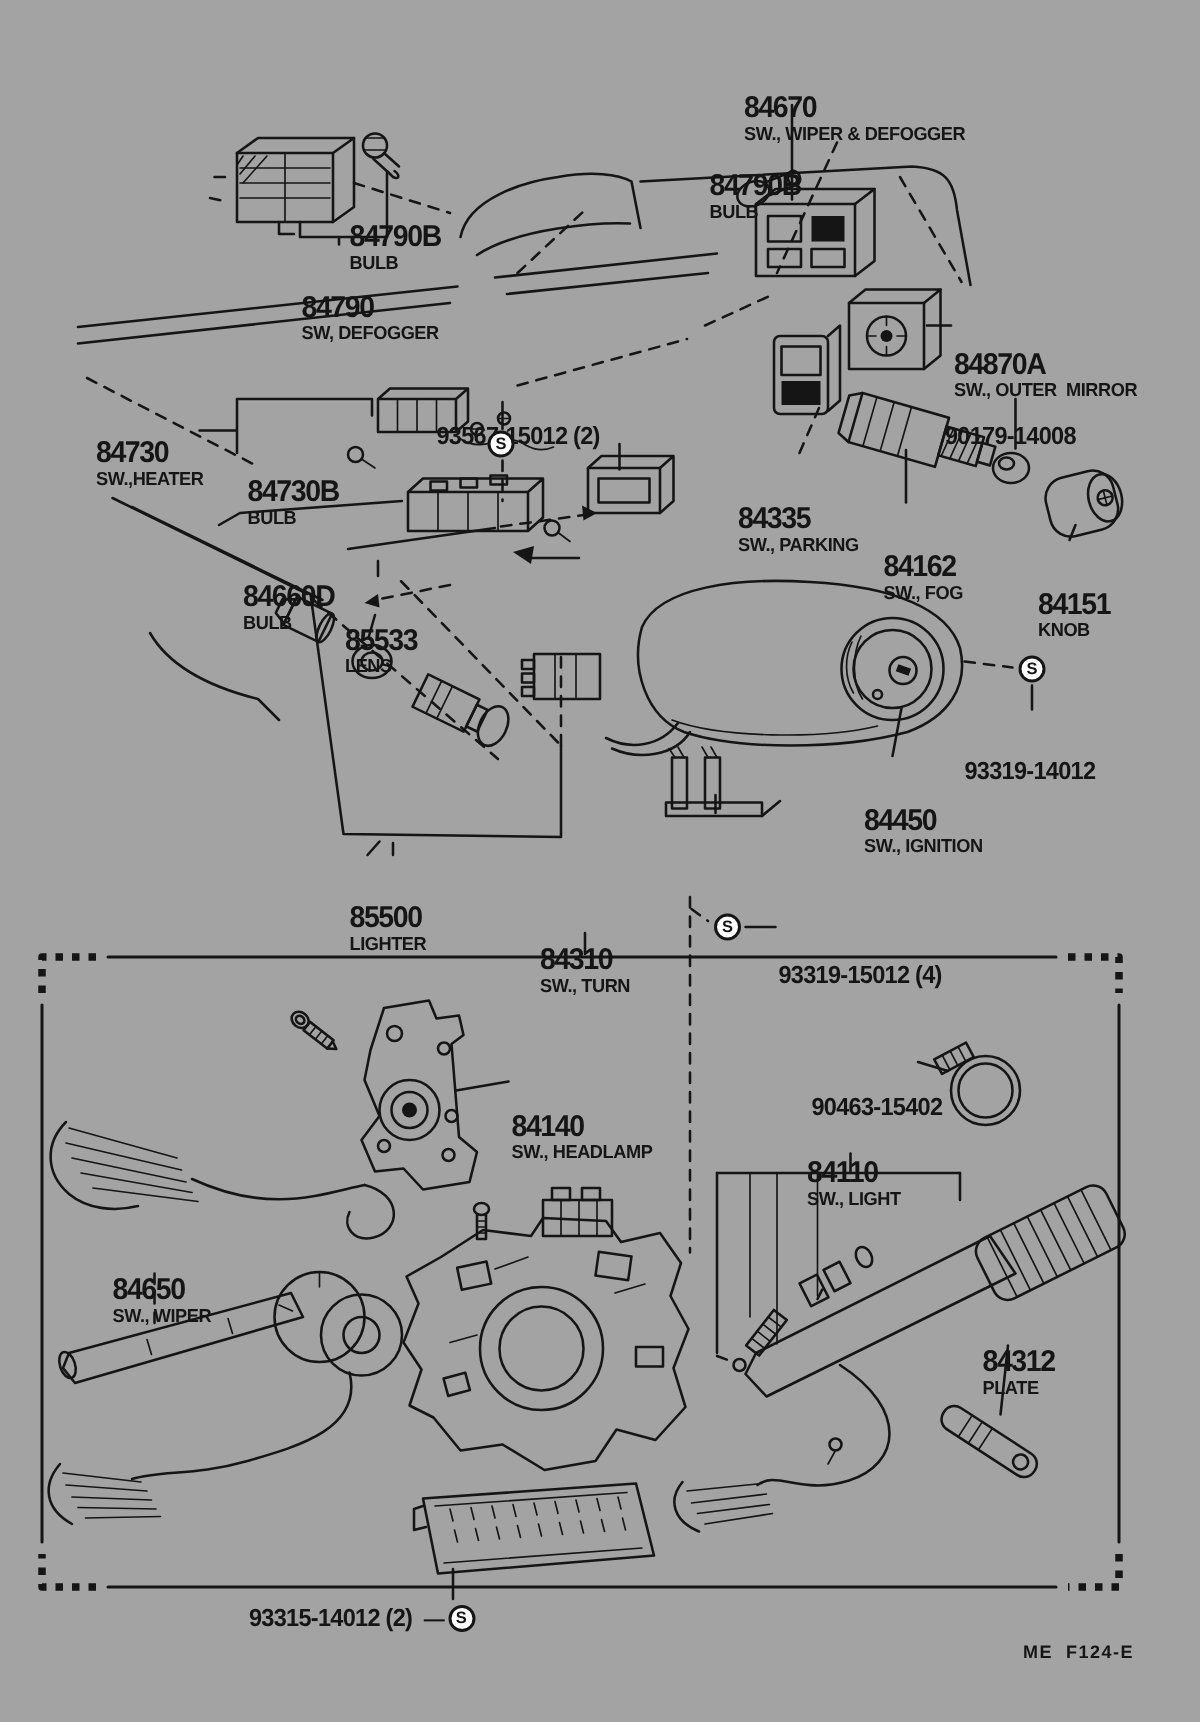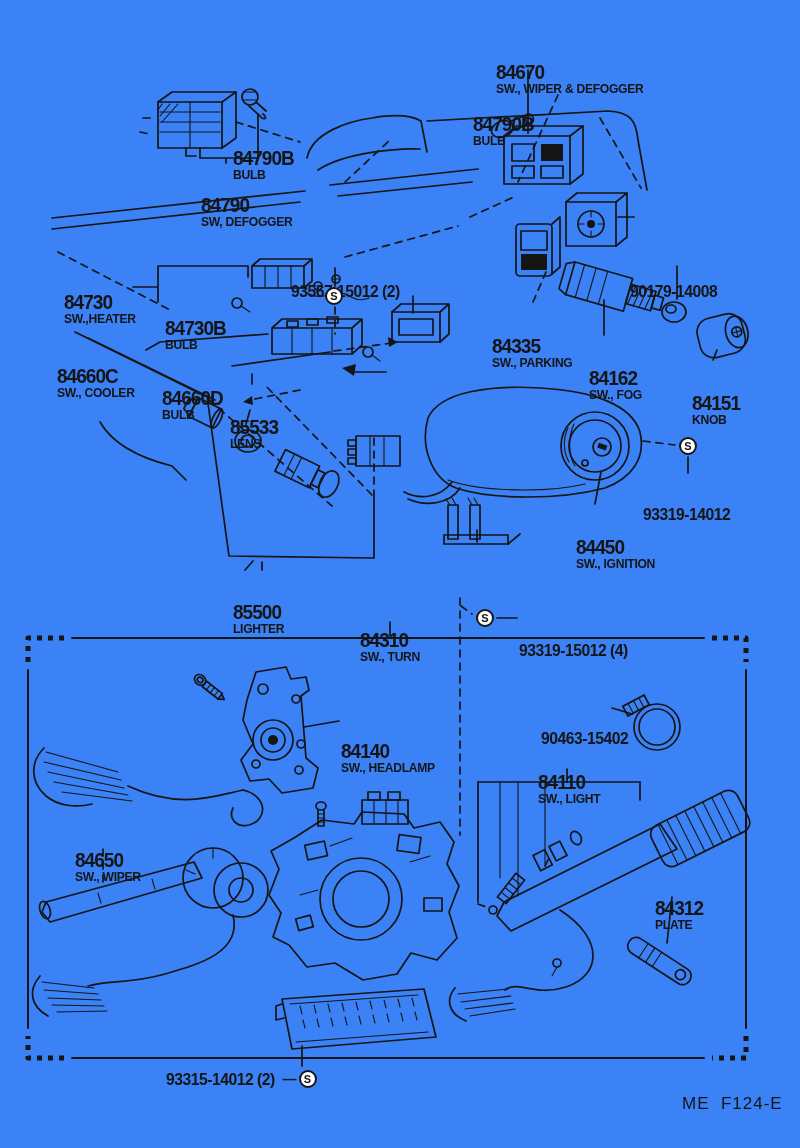--- a/index.html
+++ b/index.html
@@ -1,34 +1,34 @@
 <!DOCTYPE html>
 <html><head>
 <meta charset="utf-8">
 <style>
   html,body{margin:0;padding:0;background:#ffffff;}
-  #diagram{position:relative;width:800px;height:1148px;background:#3b82f6;overflow:hidden;
+  #diagram{position:relative;width:800px;height:1148px;background:#a3a3a3;overflow:hidden;
            font-family:"Liberation Sans",sans-serif;color:#151515;}
   svg{position:absolute;left:0;top:0;}
   svg *{stroke:#151515;fill:none;stroke-width:1.7;stroke-linecap:round;stroke-linejoin:round;}
   svg .f{fill:#151515;stroke:none;}
   svg .d{stroke-dasharray:7 6;}
   svg .t{stroke-width:1.1;}
   svg .b2{stroke-width:2;}
   svg .dot{stroke-width:5;stroke-dasharray:5 6;stroke-linecap:butt;}
   .lbl{position:absolute;line-height:1;white-space:pre;}
   .lbl .num{display:block;font-size:20px;font-weight:700;letter-spacing:-1px;transform:scaleX(.95);transform-origin:left;}
   .lbl .desc{display:block;font-size:12.5px;font-weight:700;letter-spacing:-0.3px;margin-top:1px;transform:scaleX(.97);transform-origin:left;}
   .lbl.fastener .num{font-size:16.5px;letter-spacing:-0.5px;}
   .lbl.row{display:flex;align-items:center;gap:2px;}
   .s-circle,.s-inline{box-sizing:border-box;width:18px;height:18px;border:2px solid #151515;border-radius:50%;
            font-size:11px;font-weight:700;display:flex;align-items:center;justify-content:center;background:#fff;}
   .s-circle{position:absolute;}
   .joiner{font-size:14px;font-weight:700;}
-  .footer{position:absolute;font-size:17px;font-weight:400;letter-spacing:1px;white-space:pre;}
+  .footer{position:absolute;font-size:12px;font-weight:700;letter-spacing:1px;white-space:pre;}
 </style>
 </head>
 <body>
 
 <div id="diagram">
 
 <svg width="800" height="1148" viewBox="0 0 800 1148">
 
   <g>
     <path d="M52,218 L305,191"></path>
@@ -355,24 +355,24 @@
   <div class="lbl" style="left:201px;top:163px">
     <span class="num">84790</span><span class="desc">SW, DEFOGGER</span></div>
   <div class="lbl fastener" style="left:291px;top:251px">
     <span class="num">93567-15012 (2)</span></div>
   <div class="lbl" style="left:64px;top:260px">
     <span class="num">84730</span><span class="desc">SW.,HEATER</span></div>
   <div class="lbl" style="left:165px;top:286px">
     <span class="num">84730B</span><span class="desc">BULB</span></div>
   <div class="lbl" style="left:492px;top:304px">
     <span class="num">84335</span><span class="desc">SW., PARKING</span></div>
+  <div class="lbl" style="left:636px;top:201px">
+    <span class="num">84870A</span><span class="desc">SW., OUTER  MIRROR</span></div>
   <div class="lbl fastener" style="left:630px;top:251px">
     <span class="num">90179-14008</span></div>
-  <div class="lbl" style="left:57px;top:334px">
-    <span class="num">84660C</span><span class="desc">SW., COOLER</span></div>
   <div class="lbl" style="left:162px;top:356px">
     <span class="num">84660D</span><span class="desc">BULB</span></div>
   <div class="lbl" style="left:589px;top:336px">
     <span class="num">84162</span><span class="desc">SW., FOG</span></div>
   <div class="lbl" style="left:692px;top:361px">
     <span class="num">84151</span><span class="desc">KNOB</span></div>
   <div class="lbl" style="left:230px;top:385px">
     <span class="num">85533</span><span class="desc">LENS</span></div>
   <div class="lbl fastener" style="left:643px;top:474px">
     <span class="num">93319-14012</span></div>

